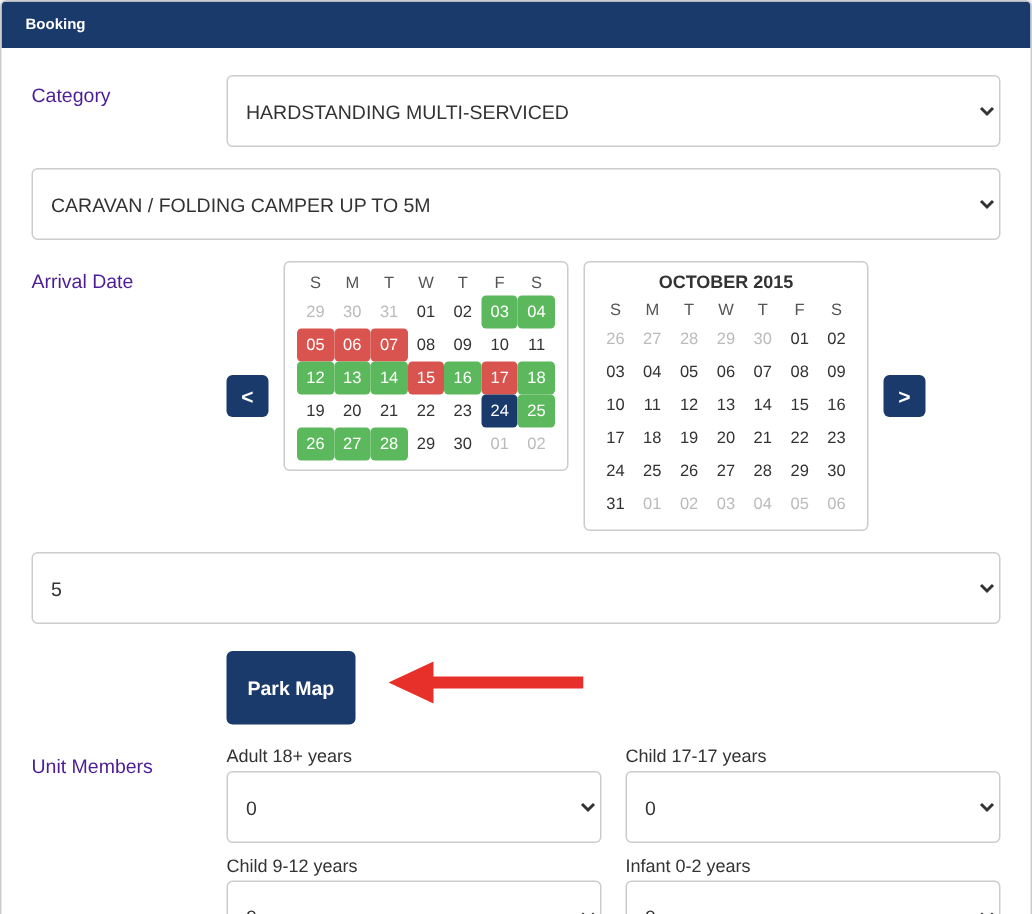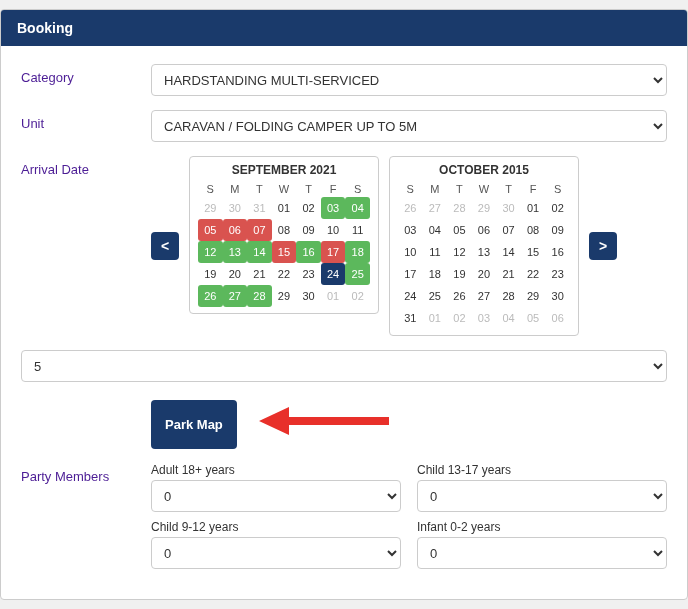--- a/index.html
+++ b/index.html
@@ -16,21 +16,21 @@
       width: 688px;
       background: #fff;
       border: 1px solid #ccc;
       border-radius: 4px;
       overflow: hidden;
     }
     .header {
       background: #1a3a6b;
       color: #fff;
       padding: 10px 16px;
-      font-size: 14px;
+      font-size: 10px;
       font-weight: bold;
     }
     .body {
       padding: 18px 20px 16px 20px;
     }
     .form-row {
       display: flex;
       align-items: flex-start;
       margin-bottom: 14px;
     }
@@ -46,21 +46,21 @@
     }
     select {
       width: 100%;
       padding: 5px 8px;
       border: 1px solid #ccc;
       border-radius: 4px;
       font-size: 13px;
       color: #333;
       appearance: auto;
       background: #fff;
-      height: 32px;
+      height: 48px;
     }
     
     .calendars-wrap {
       display: flex;
       gap: 10px;
       align-items: flex-start;
     }
     .cal-nav-btn {
       background: #1a3a6b;
       color: #fff;
@@ -155,36 +155,34 @@
     <div class="form-row">
       <div class="form-label">Category</div>
       <div class="form-control-wrap">
         <select>
           <option>HARDSTANDING MULTI-SERVICED</option>
         </select>
       </div>
     </div>
 
     <div class="form-row">
-      <div class="form-label">Unit</div>
       <div class="form-control-wrap">
         <select>
           <option>CARAVAN / FOLDING CAMPER UP TO 5M</option>
         </select>
       </div>
     </div>
 
     <div class="form-row">
       <div class="form-label">Arrival Date</div>
       <div class="form-control-wrap">
         <div class="calendars-wrap">
           <button class="cal-nav-btn">&lt;</button>
 
           <div class="calendar">
-            <div class="cal-title">SEPTEMBER 2021</div>
             <table class="cal-grid">
               <thead>
                 <tr>
                   <th>S</th>
                   <th>M</th>
                   <th>T</th>
                   <th>W</th>
                   <th>T</th>
                   <th>F</th>
                   <th>S</th>
@@ -336,31 +334,31 @@
           <div class="red-arrow">
             <svg width="130" height="36" viewBox="0 0 130 36">
               <polygon points="0,18 30,4 30,14 130,14 130,22 30,22 30,32" fill="#e8302a"></polygon>
             </svg>
           </div>
         </div>
       </div>
     </div>
 
     <div class="form-row">
-      <div class="form-label">Party Members</div>
+      <div class="form-label">Unit Members</div>
       <div class="form-control-wrap">
         <div class="party-grid">
           <div class="party-item">
             <label>Adult 18+ years</label>
             <select>
               <option>0</option>
             </select>
           </div>
           <div class="party-item">
-            <label>Child 13-17 years</label>
+            <label>Child 17-17 years</label>
             <select>
               <option>0</option>
             </select>
           </div>
           <div class="party-item">
             <label>Child 9-12 years</label>
             <select>
               <option>0</option>
             </select>
           </div>

